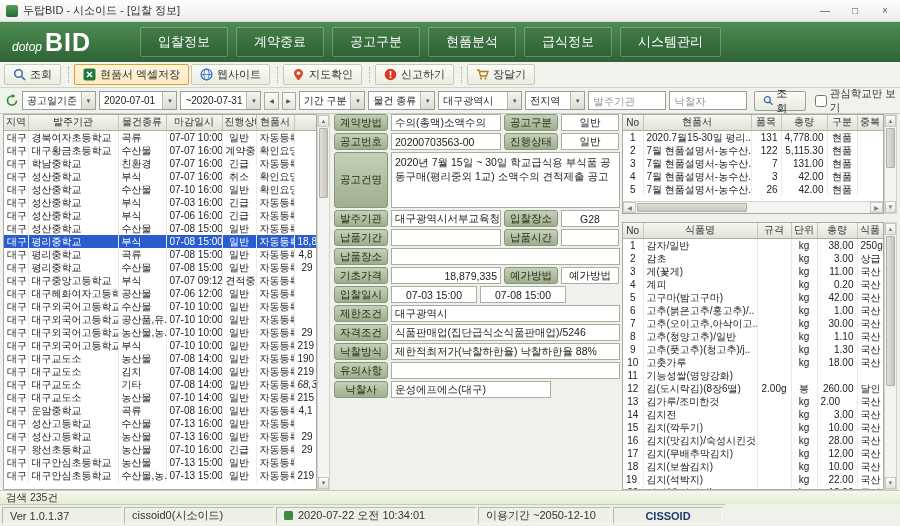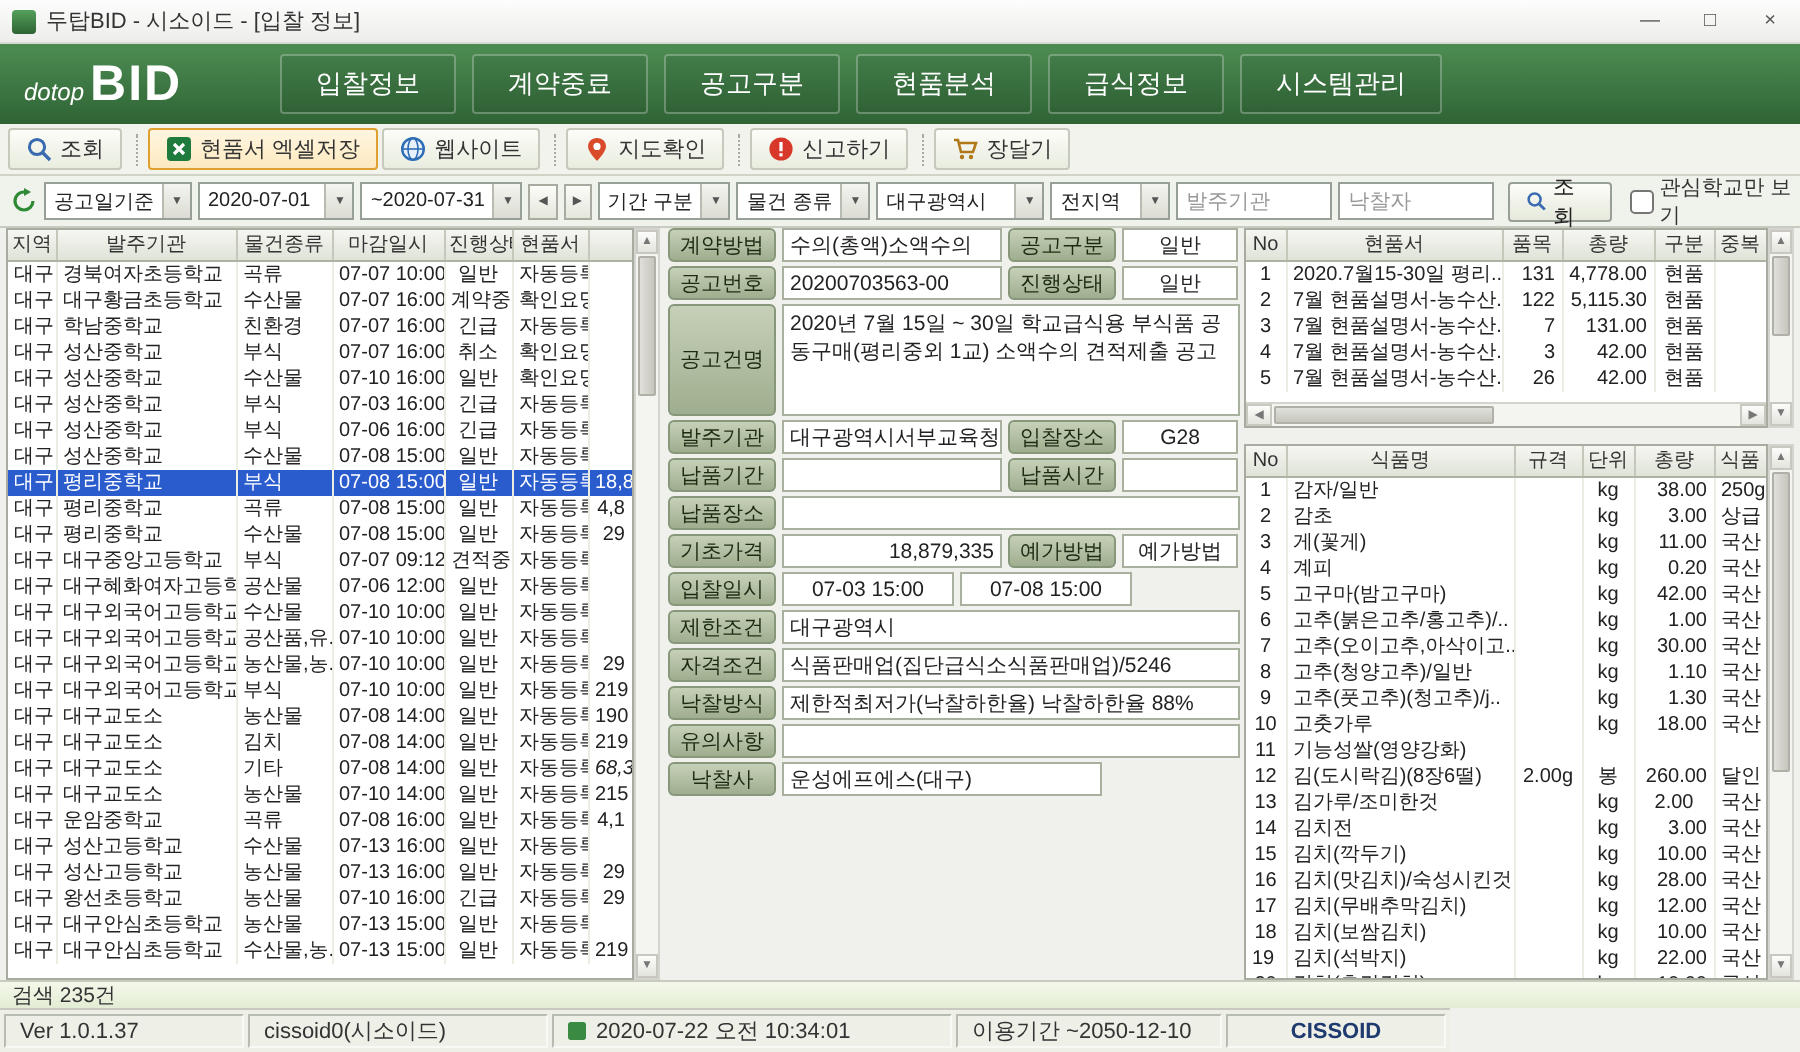--- a/index.html
+++ b/index.html
@@ -779,21 +779,21 @@
               <td style="text-align: center;">2.00g</td>
               <td style="text-align: center;">봉</td>
               <td style="text-align: right;">260.00</td>
               <td>달인</td>
             </tr>
             <tr>
               <td style="text-align: center;">13</td>
               <td>김가루/조미한것</td>
               <td style="text-align: center;"></td>
               <td style="text-align: center;">kg</td>
-              <td style="text-align: center;">2.00</td>
+              <td style="text-align: left;">2.00</td>
               <td>국산</td>
             </tr>
             <tr>
               <td style="text-align: center;">14</td>
               <td>김치전</td>
               <td style="text-align: center;"></td>
               <td style="text-align: center;">kg</td>
               <td style="text-align: right;">3.00</td>
               <td>국산</td>
             </tr>

